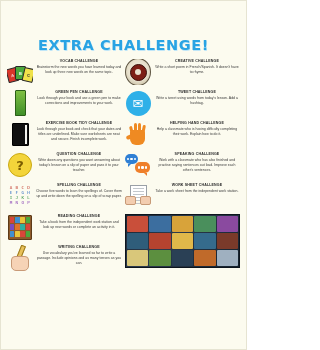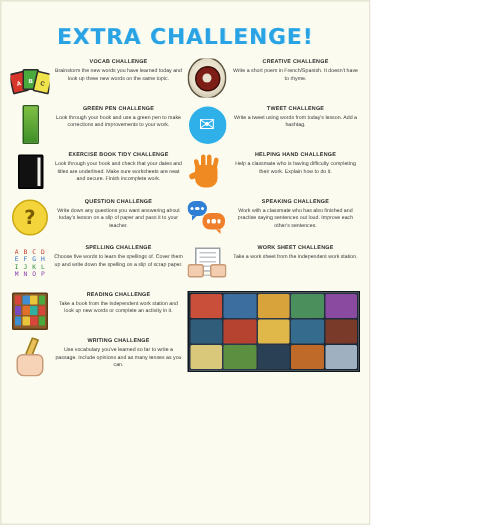--- a/index.html
+++ b/index.html
@@ -11,21 +11,21 @@
   .page{
     position:relative;
     width:247px;height:350px;
     box-sizing:border-box;
     background:#fcfbef;
     border:1px solid #e6e4d2;
     padding:0;
   }
   .title-wrap{
     text-align:center;
-    padding-top:16px;
+    padding-top:36px;
     padding-bottom:4px;
   }
   .title{
     font-family:"DejaVu Sans", sans-serif;
     font-weight:bold;
     font-size:14.5px;
     letter-spacing:0.6px;
     color:#29a3e3;
     text-shadow:0.6px 0.6px 0 #bfe6f8;
     margin:0;

